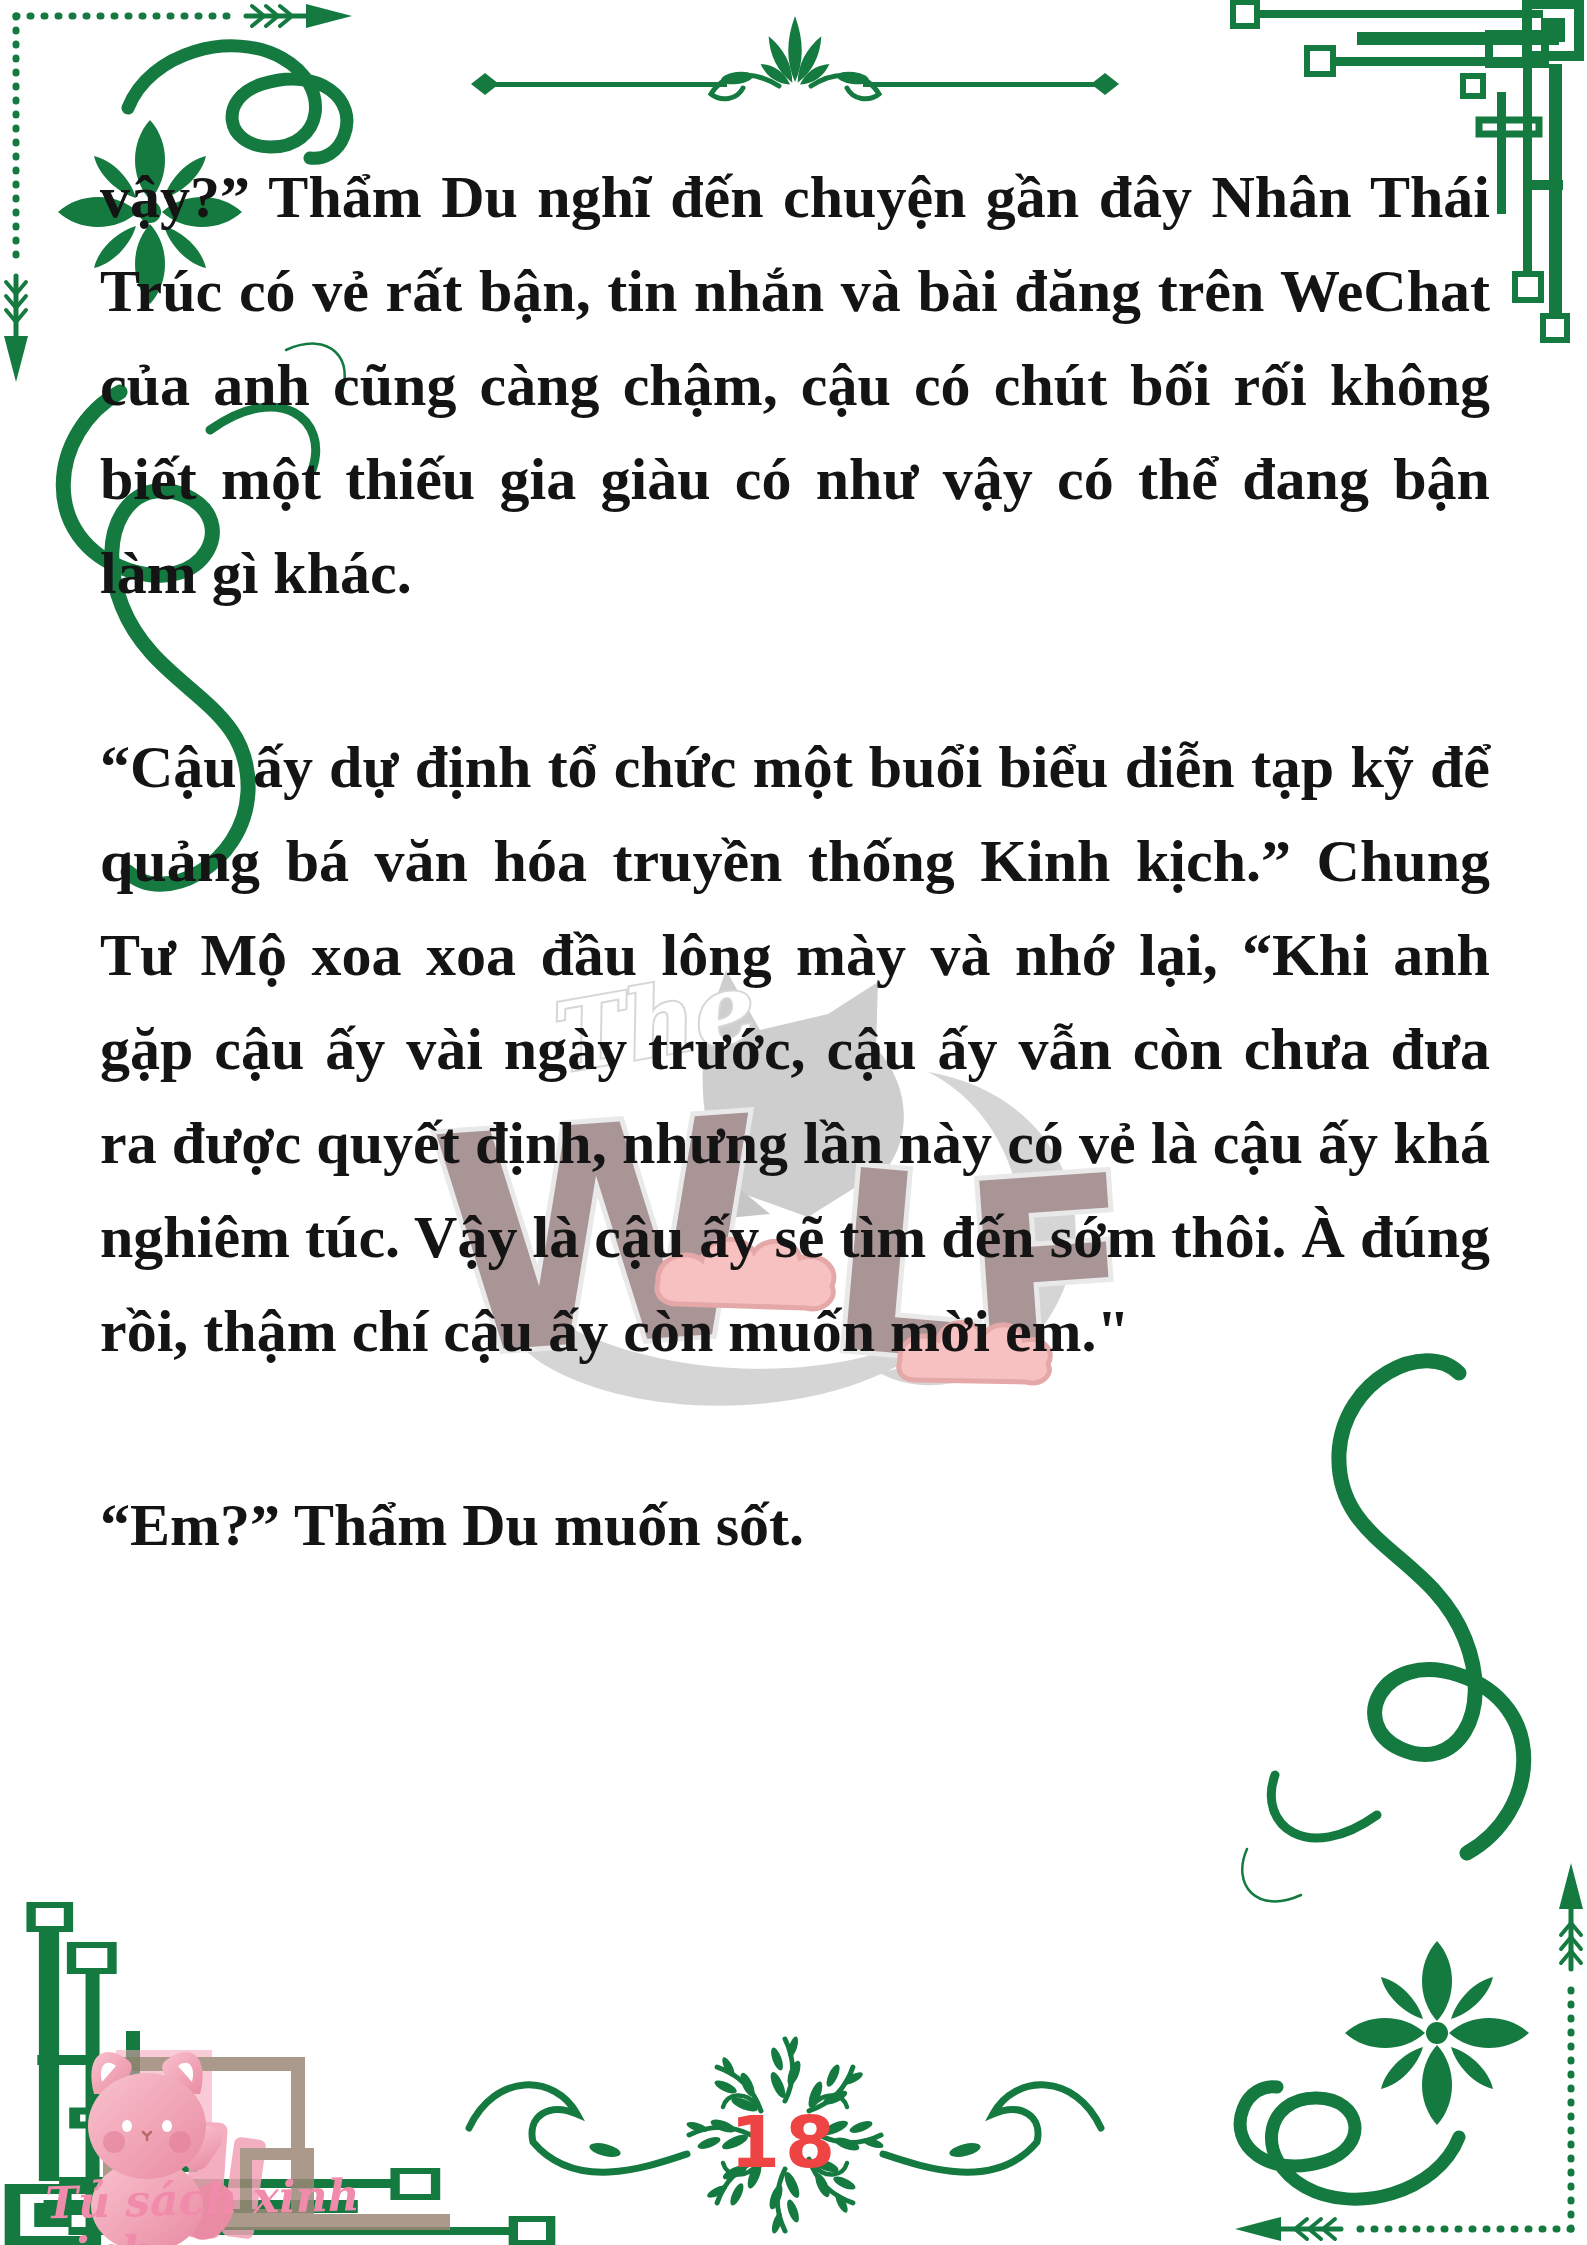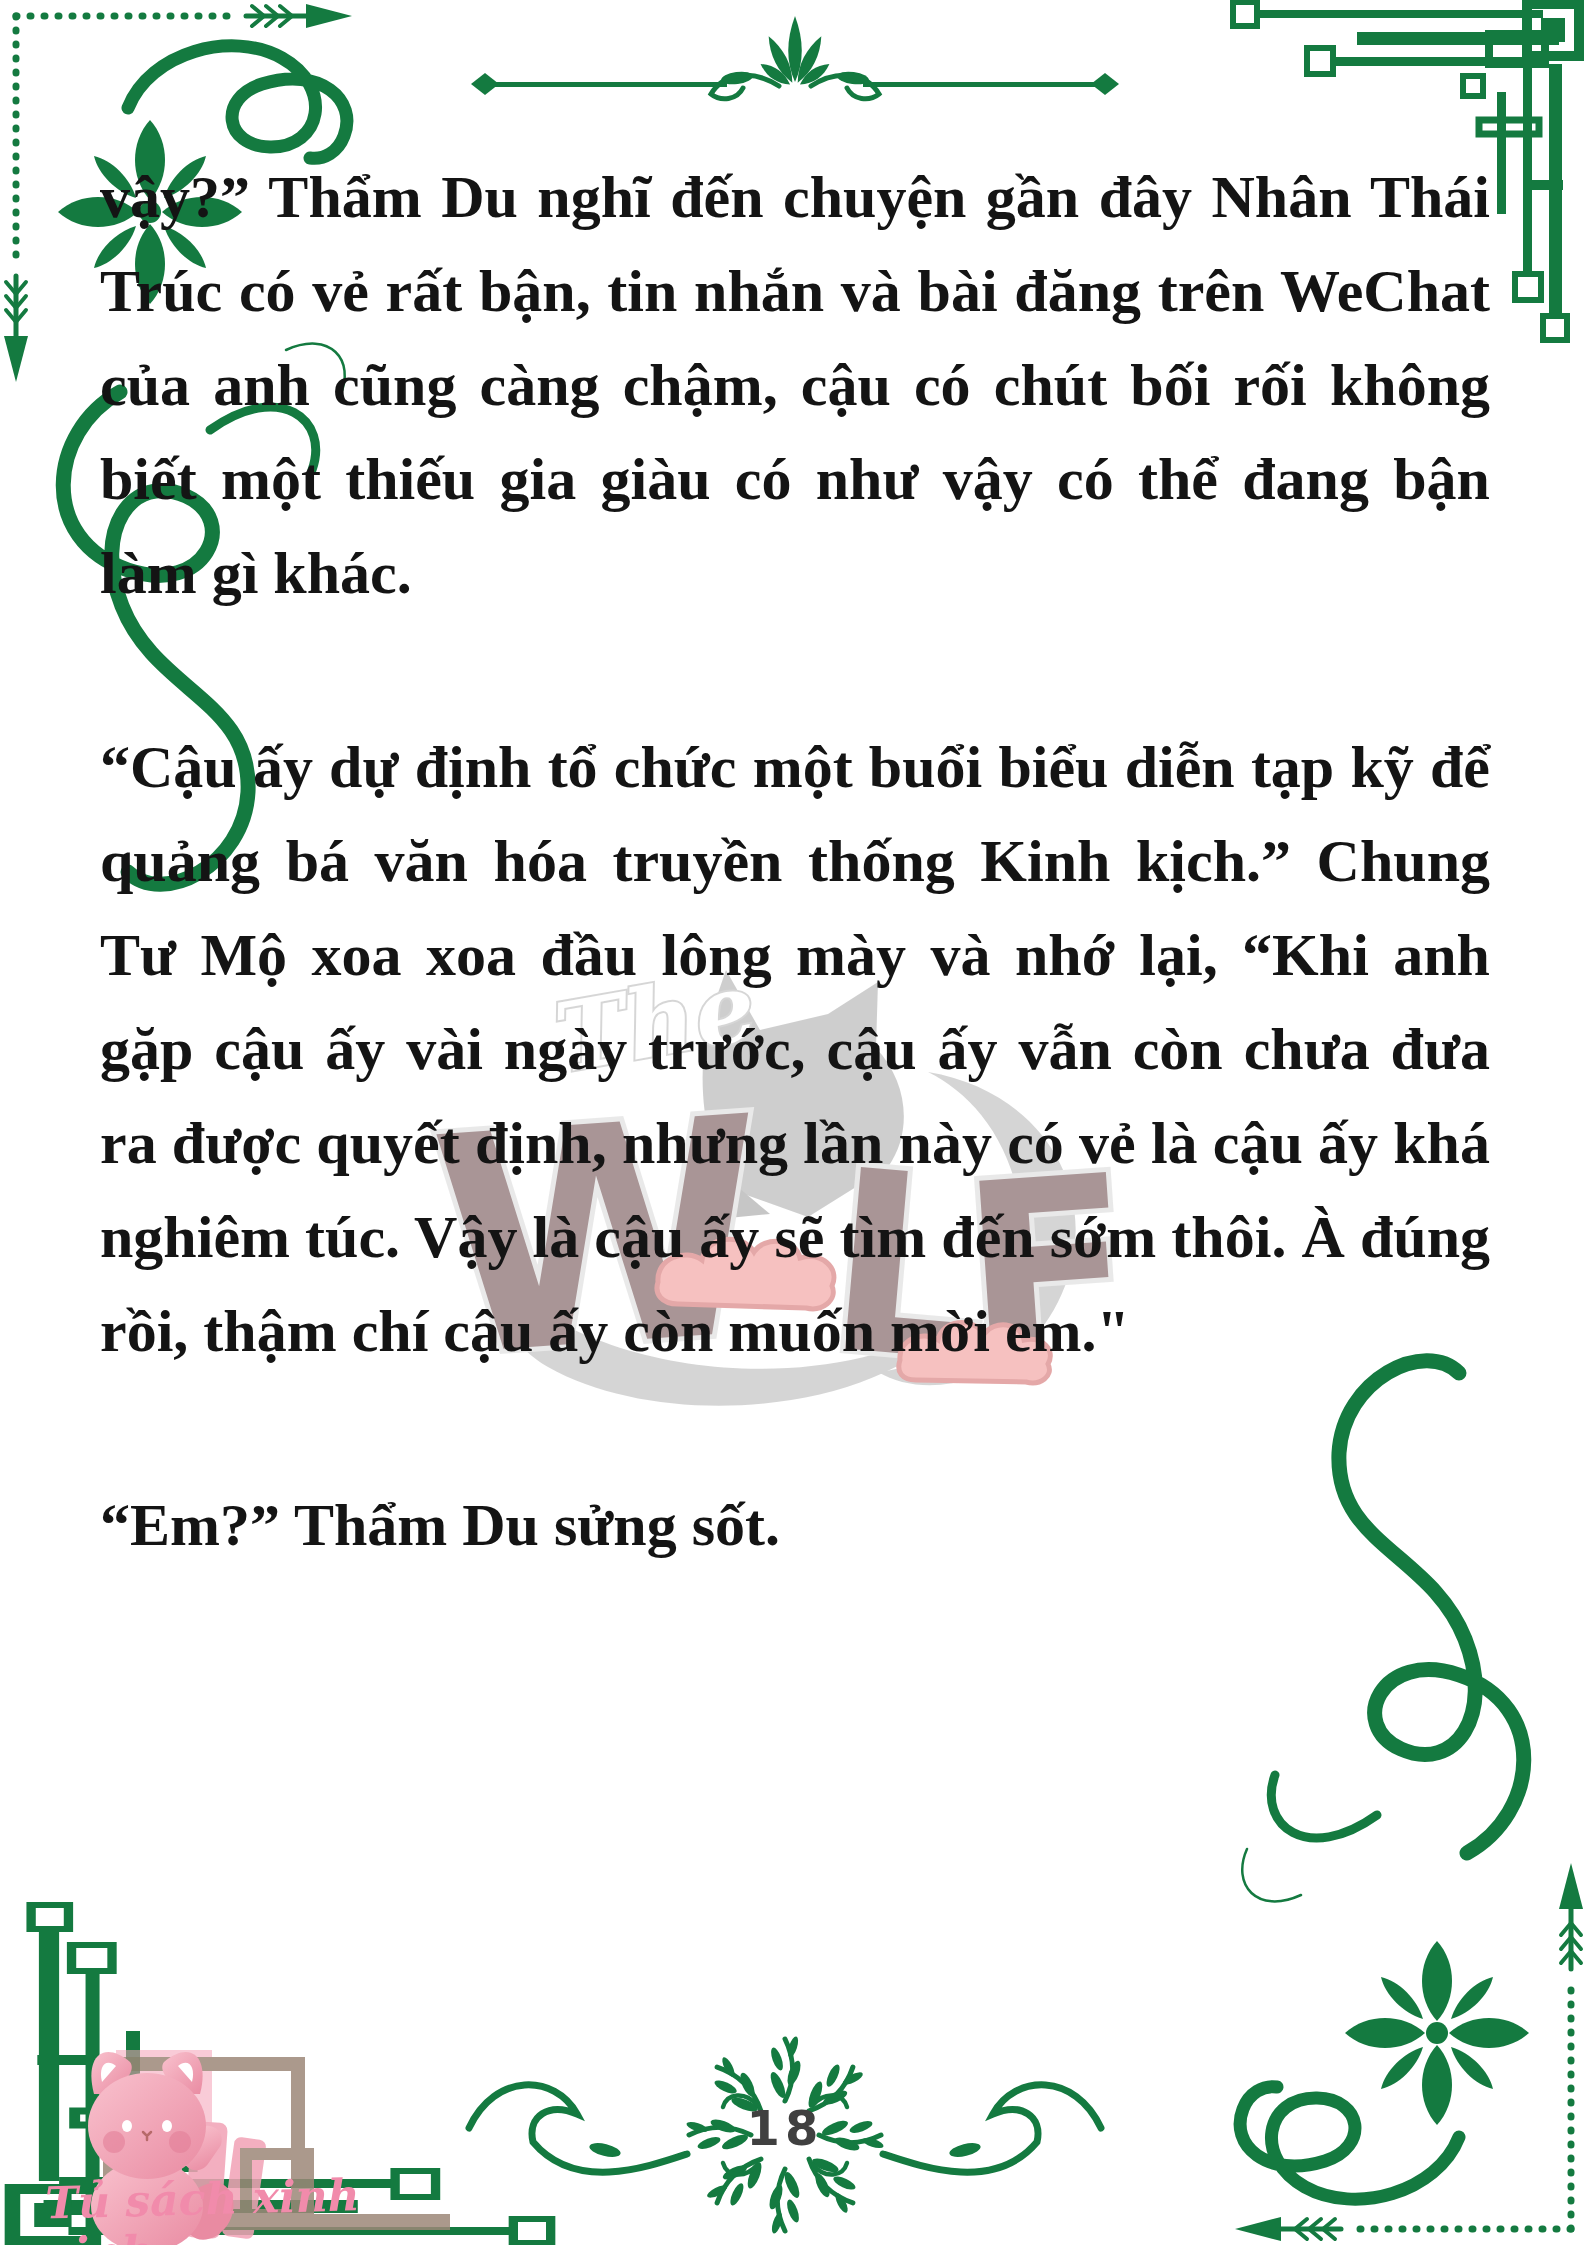--- a/index.html
+++ b/index.html
@@ -34,21 +34,21 @@
   
   .corner-tl{left:0;top:0;width:400px;height:900px;z-index:3;}
   .corner-br{left:1187px;top:1345px;width:400px;height:900px;transform:rotate(180deg);z-index:3;}
   .corner-tr{left:1227px;top:0;width:360px;height:345px;z-index:3;}
   .corner-bl{left:0;top:1900px;width:560px;height:345px;transform:rotate(180deg);z-index:3;}
   .divider-top{left:465px;top:8px;width:660px;height:120px;z-index:3;}
   .footer-flourish{left:455px;top:2010px;width:660px;height:250px;z-index:3;}
   .page-number{
     left:725px;top:2100px;width:120px;
     text-align:center;
-    font-size:48px;font-weight:bold;color:#404040;
+    font-size:72px;font-weight:bold;color:#ef4444;
     letter-spacing:5px;
     z-index:6;
   }
   .shelf{left:96px;top:2042px;width:380px;height:203px;z-index:4;}
   .cat{left:52px;top:2020px;width:190px;height:232px;z-index:5;}
   .publisher{
     left:46px;top:2172px;width:420px;
     font-family:"DejaVu Serif","Liberation Serif",serif;
     font-style:italic;font-weight:bold;
     font-size:44px;color:#f18bab;
@@ -161,21 +161,21 @@
 
     <g fill="#ee7f7c" stroke="#c84b4b" stroke-width="5">
       <path d="M250,330 C248,306 278,296 294,308 C298,284 334,280 346,300 C356,284 388,286 392,306 C414,300 432,316 424,334 C430,348 414,360 398,356 L270,352 C254,352 246,342 250,330 Z"></path>
       <path d="M492,408 C490,388 514,378 530,388 C534,368 564,364 576,382 C586,368 612,370 616,388 C634,384 648,398 640,412 C646,424 632,434 618,430 L508,428 C494,428 488,420 492,408 Z"></path>
     </g>
   </svg>
 
   <div class="text-block">
     <p>vậy?” Thẩm Du nghĩ đến chuyện gần đây Nhân Thái Trúc có vẻ rất bận, tin nhắn và bài đăng trên WeChat của anh cũng càng chậm, cậu có chút bối rối không biết một thiếu gia giàu có như vậy có thể đang bận làm gì khác.</p>
     <p>“Cậu ấy dự định tổ chức một buổi biểu diễn tạp kỹ để quảng bá văn hóa truyền thống Kinh kịch.” Chung Tư Mộ xoa xoa đầu lông mày và nhớ lại, “Khi anh gặp cậu ấy vài ngày trước, cậu ấy vẫn còn chưa đưa ra được quyết định, nhưng lần này có vẻ là cậu ấy khá nghiêm túc. Vậy là cậu ấy sẽ tìm đến sớm thôi. À đúng rồi, thậm chí cậu ấy còn muốn mời em."</p>
-    <p>“Em?” Thẩm Du sửng sốt.</p>
+    <p>“Em?” Thẩm Du muốn sốt.</p>
   </div>
 
   <svg class="abs corner-bl" viewBox="0 0 360 345" preserveAspectRatio="none" xmlns="http://www.w3.org/2000/svg">
     <g fill="#147a40">
       <rect x="30" y="10" width="286" height="8"></rect>
       <rect x="130" y="32" width="202" height="13"></rect>
       <rect x="104" y="57" width="192" height="9"></rect>
       <rect x="314" y="18" width="24" height="24"></rect>
       <rect x="296" y="60" width="9" height="214"></rect>
       <rect x="322" y="64" width="13" height="252"></rect>

